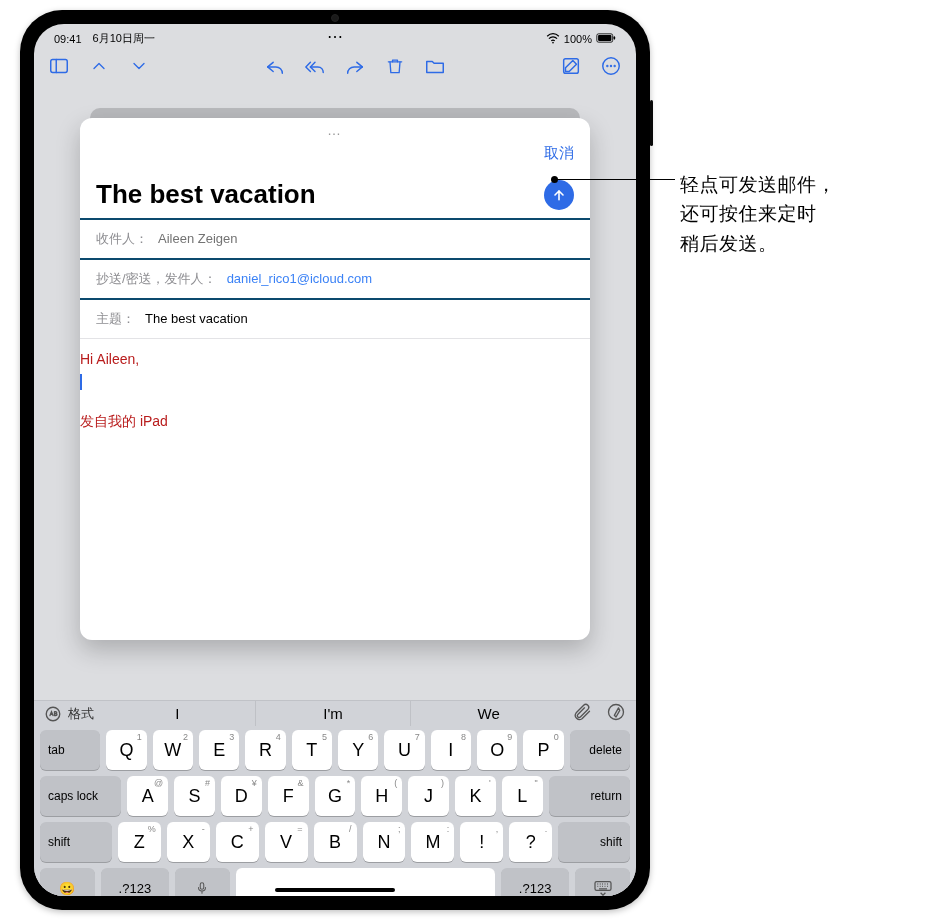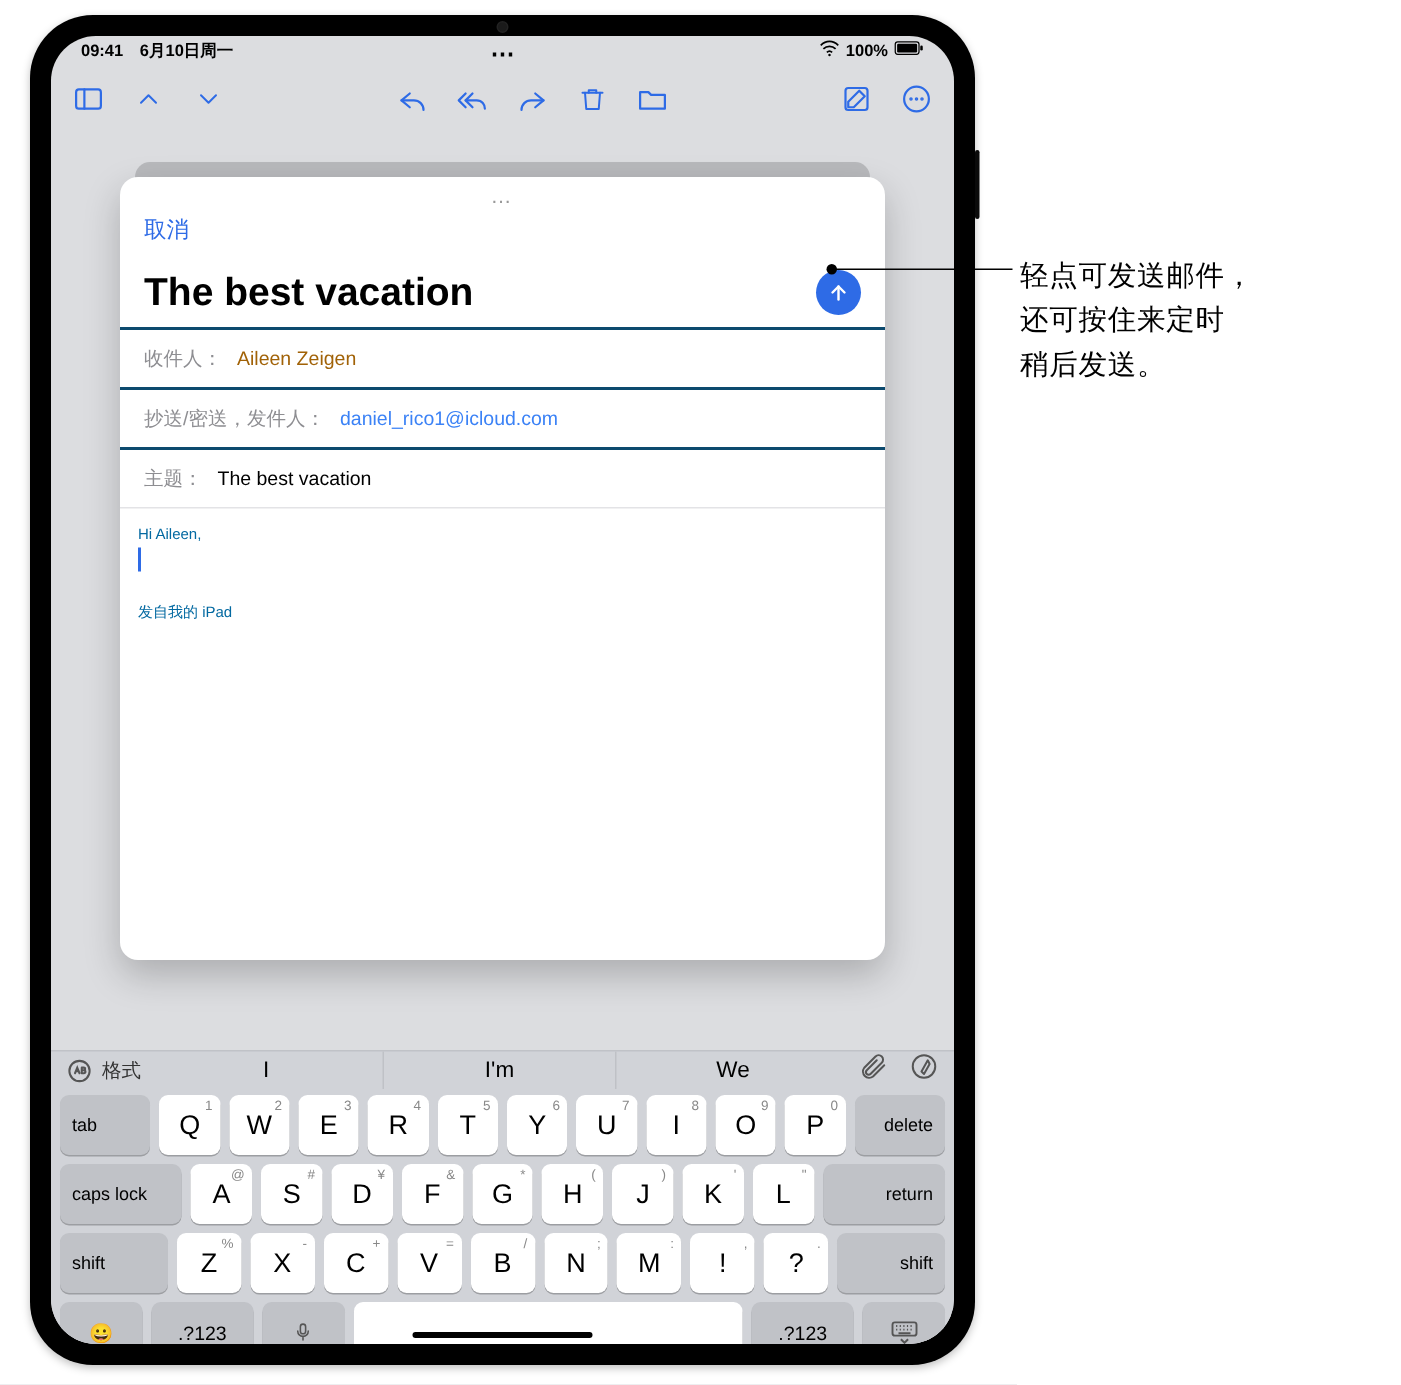--- a/index.html
+++ b/index.html
@@ -51,25 +51,25 @@
     overflow: hidden;
     position: relative;
     display: flex;
     flex-direction: column;
   }
 
   
   .status {
     height: 22px;
     display:flex;
-    align-items:flex-start;
+    align-items:flex-end;
     justify-content:space-between;
     padding: 2px 20px 0 20px;
     font-size: 11px;
-    font-weight:700;
+    font-weight:400;
     color:#000;
   }
   .status .left, .status .right{display:flex;align-items:center;gap:4px;}
   .status .center{position:absolute;left:50%;transform:translateX(-50%);font-size:16px;}
 
   
   .toolbar{
     height:40px;
     display:flex;
     align-items:center;
@@ -92,45 +92,46 @@
     background:#fff;
     border-radius:12px;
     box-shadow:0 10px 24px rgba(0,0,0,0.22);
     display:flex;
     flex-direction:column;
     overflow:hidden;
   }
   .compose-pill{margin:4px auto 0; text-align:center; color:#999;font-size:14px;letter-spacing:2px;}
   .compose-top{
     padding:6px 16px 0 16px;
+    text-align:right;
   }
   .cancel{color:#2e6be6;font-size:15px;}
   .title-row{display:flex;align-items:center;justify-content:space-between;margin-top:16px;padding:0 16px 8px;}
   .title{font-size:26px;font-weight:700;color:#000;}
   .send-btn{
     width:30px;height:30px;border-radius:50%;
     background:#2e6be6;display:flex;align-items:center;justify-content:center;
     flex:0 0 auto;
   }
   .send-btn svg{stroke:#fff;fill:none;stroke-width:2.4;stroke-linecap:round;stroke-linejoin:round;}
   .field-line{
     border-top:2px solid #0c4a6e;
     padding:10px 16px;
     font-size:13px;
     display:flex;gap:10px;align-items:baseline;
   }
   .field-line .lbl{color:#8e8e92;}
-  .field-line .val-link{color:#a16207;}
+  .field-line .val-link{color:#737373;}
   .field-line .val{color:#3b82f6;}
   .field-line.sub .val{color:#000;}
   .body-area{
     flex:1;
-    padding:10px 12px;
-    font-size:10px;
-    color:#0369a1;
+    padding:10px 0;
+    font-size:14px;
+    color:#b91c1c;
     line-height:1.5;
     position:relative;
   }
   .body-area .cursor{
     display:inline-block;width:1.6px;height:16px;background:#2e6be6;vertical-align:middle;margin-top:1px;
   }
 
   
   .peek-card{
     position:absolute;

